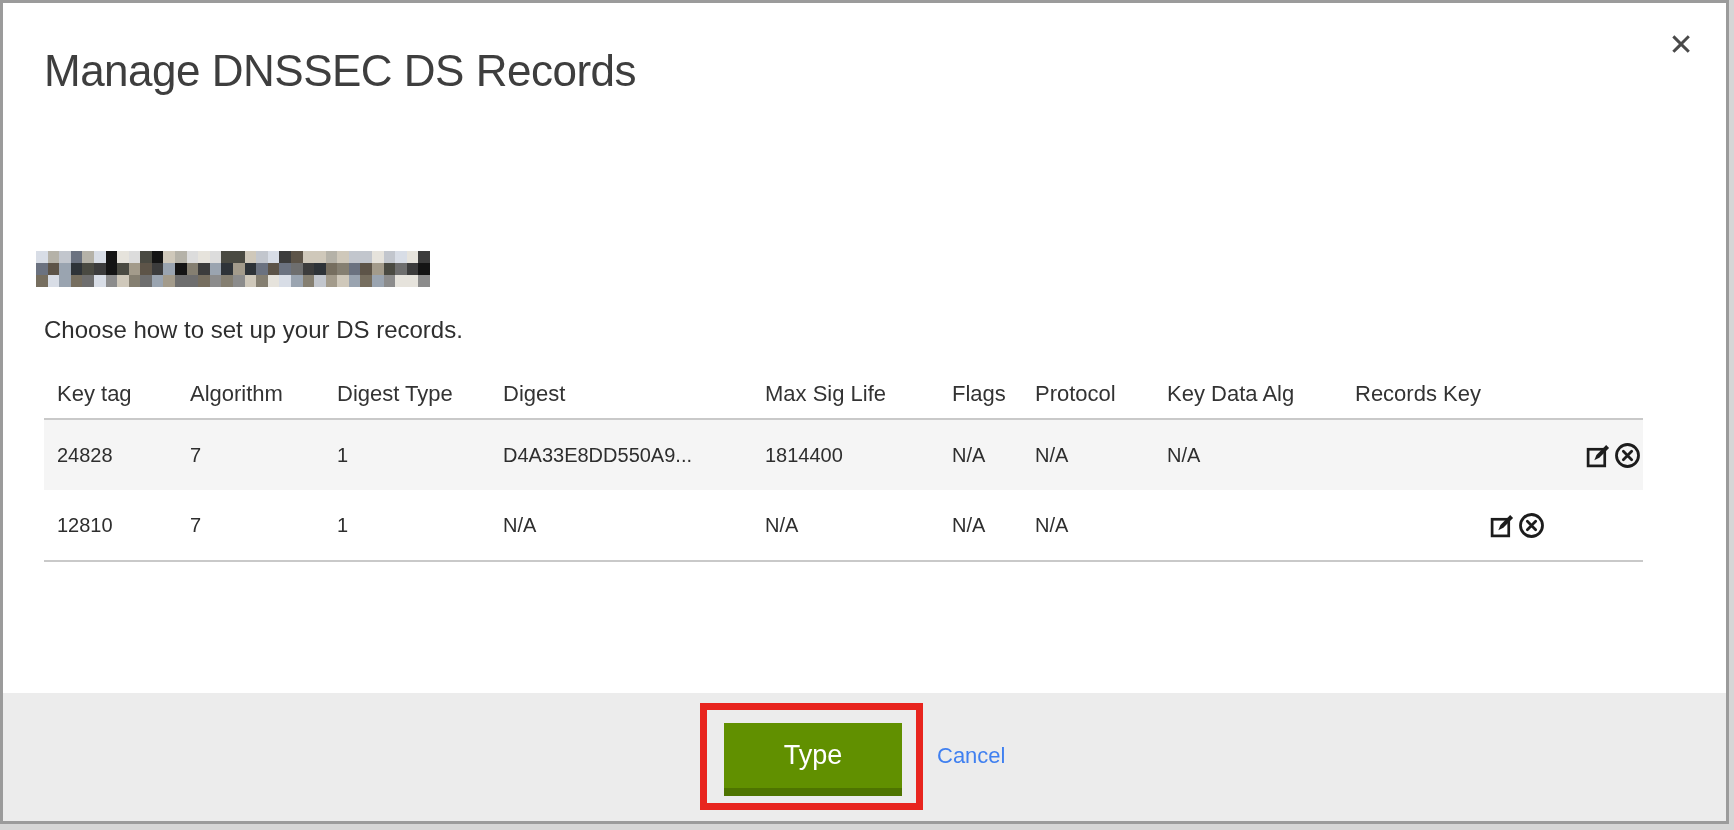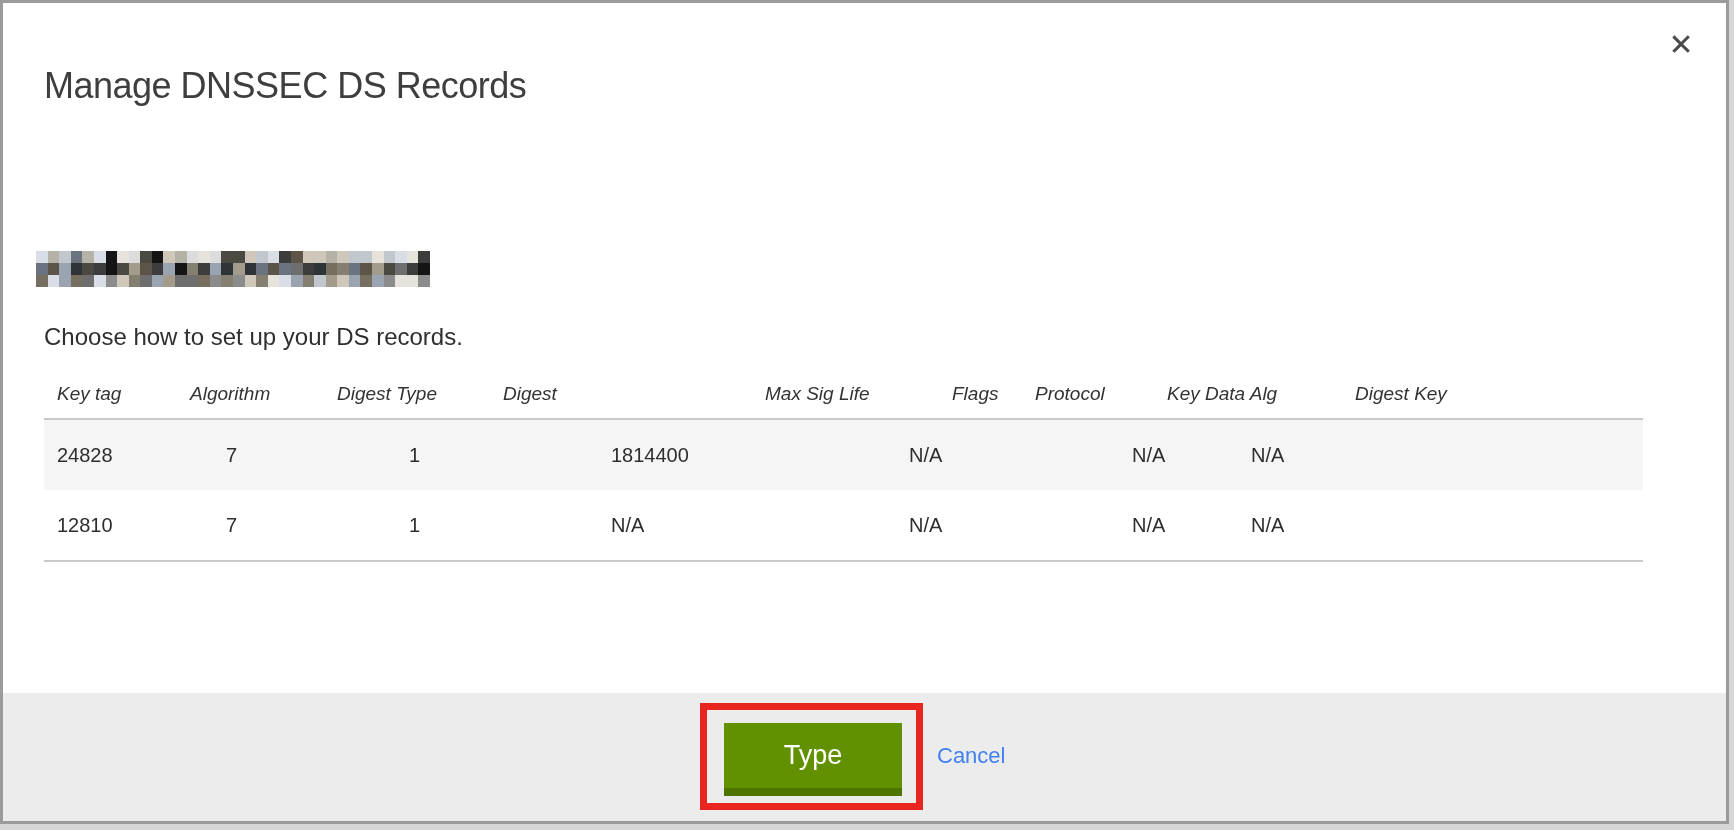--- a/index.html
+++ b/index.html
@@ -19,51 +19,51 @@
     width:1734px;height:830px;position:relative;overflow:hidden;
     background:#d6d6d6;
     font-family:"Liberation Sans","DejaVu Sans",sans-serif;
     color:var(--text-dark);
   }
   .modal{
     position:absolute;left:0;top:0;width:1729px;height:824px;
     background:#ffffff;border:3px solid #9b9b9b;
   }
   .modal-title{
-    position:absolute;left:41px;top:38px;
-    font-size:36px;font-weight:400;color:#3e3e3e;letter-spacing:-0.5px;
+    position:absolute;left:41px;top:14px;
+    font-size:44px;font-weight:400;color:#3e3e3e;letter-spacing:-0.5px;
   }
   .close-btn{
     position:absolute;left:1656px;top:20px;width:44px;height:44px;
     background:none;border:none;cursor:pointer;padding:0;
     font-size:30px;font-weight:700;color:#4a4a4a;line-height:44px;text-align:center;
     font-family:"Liberation Sans","DejaVu Sans",sans-serif;
   }
   .redacted{
     position:absolute;left:33px;top:248px;width:394px;height:36px;
     display:grid;grid-template-columns:repeat(34,1fr);grid-template-rows:repeat(3,1fr);
   }
   .redacted i{display:block;}
   .instruction{
-    position:absolute;left:41px;top:320px;
+    position:absolute;left:41px;top:313px;
     font-size:24px;color:#2f2f2f;
   }
   .ds-table{
     position:absolute;left:41px;top:367px;width:1599px;
     font-size:20px;
   }
   .trow{
     display:grid;
     grid-template-columns:133px 147px 166px 262px 187px 83px 132px 188px 205px 96px;
     align-items:center;
   }
   .trow>div{padding-left:13px;white-space:nowrap;overflow:hidden;}
-  .thead .trow{height:48px;font-size:19px;color:#333;font-style:italic;}
+  .thead .trow{height:48px;font-size:22px;color:#333;}
   .tbody{border-top:2px solid var(--border-gray);border-bottom:2px solid var(--border-gray);}
-  .tbody .trow{height:70px;gap:36px;}
+  .tbody .trow{height:70px;}
   .tbody .trow.stripe{background:var(--stripe-bg);}
   .cell-actions{
     display:flex;justify-content:flex-end;align-items:center;
     padding-left:0 !important;padding-right:2px;
   }
   .icon-btn{
     background:none;border:none;padding:0;margin:0;cursor:pointer;
     width:28px;height:28px;display:inline-flex;align-items:center;justify-content:center;
   }
   .icon-btn+.icon-btn{margin-left:1px;}
@@ -215,29 +215,30 @@
     <div class="thead">
       <div class="trow">
           <div>Key tag</div>
           <div>Algorithm</div>
           <div>Digest Type</div>
           <div>Digest</div>
           <div>Max Sig Life</div>
           <div>Flags</div>
           <div>Protocol</div>
           <div>Key Data Alg</div>
-          <div>Digest Key</div>
+          <div>Records Key</div>
           <div></div>
         </div>
     </div>
     <div class="tbody">
         <div class="trow stripe">
           <div>24828</div>
           <div>7</div>
           <div>1</div>
+          <div>D4A33E8DD550A9...</div>
           <div>1814400</div>
           <div>N/A</div>
           <div>N/A</div>
           <div>N/A</div>
           <div></div>
           <div class="cell-actions">
             <button class="icon-btn">
               <span>
                 <svg width="27" height="27" viewBox="0 0 26 26">
                   <rect x="3" y="7" width="16" height="16" fill="none" stroke="#1c1c1c" stroke-width="2.6"></rect>

